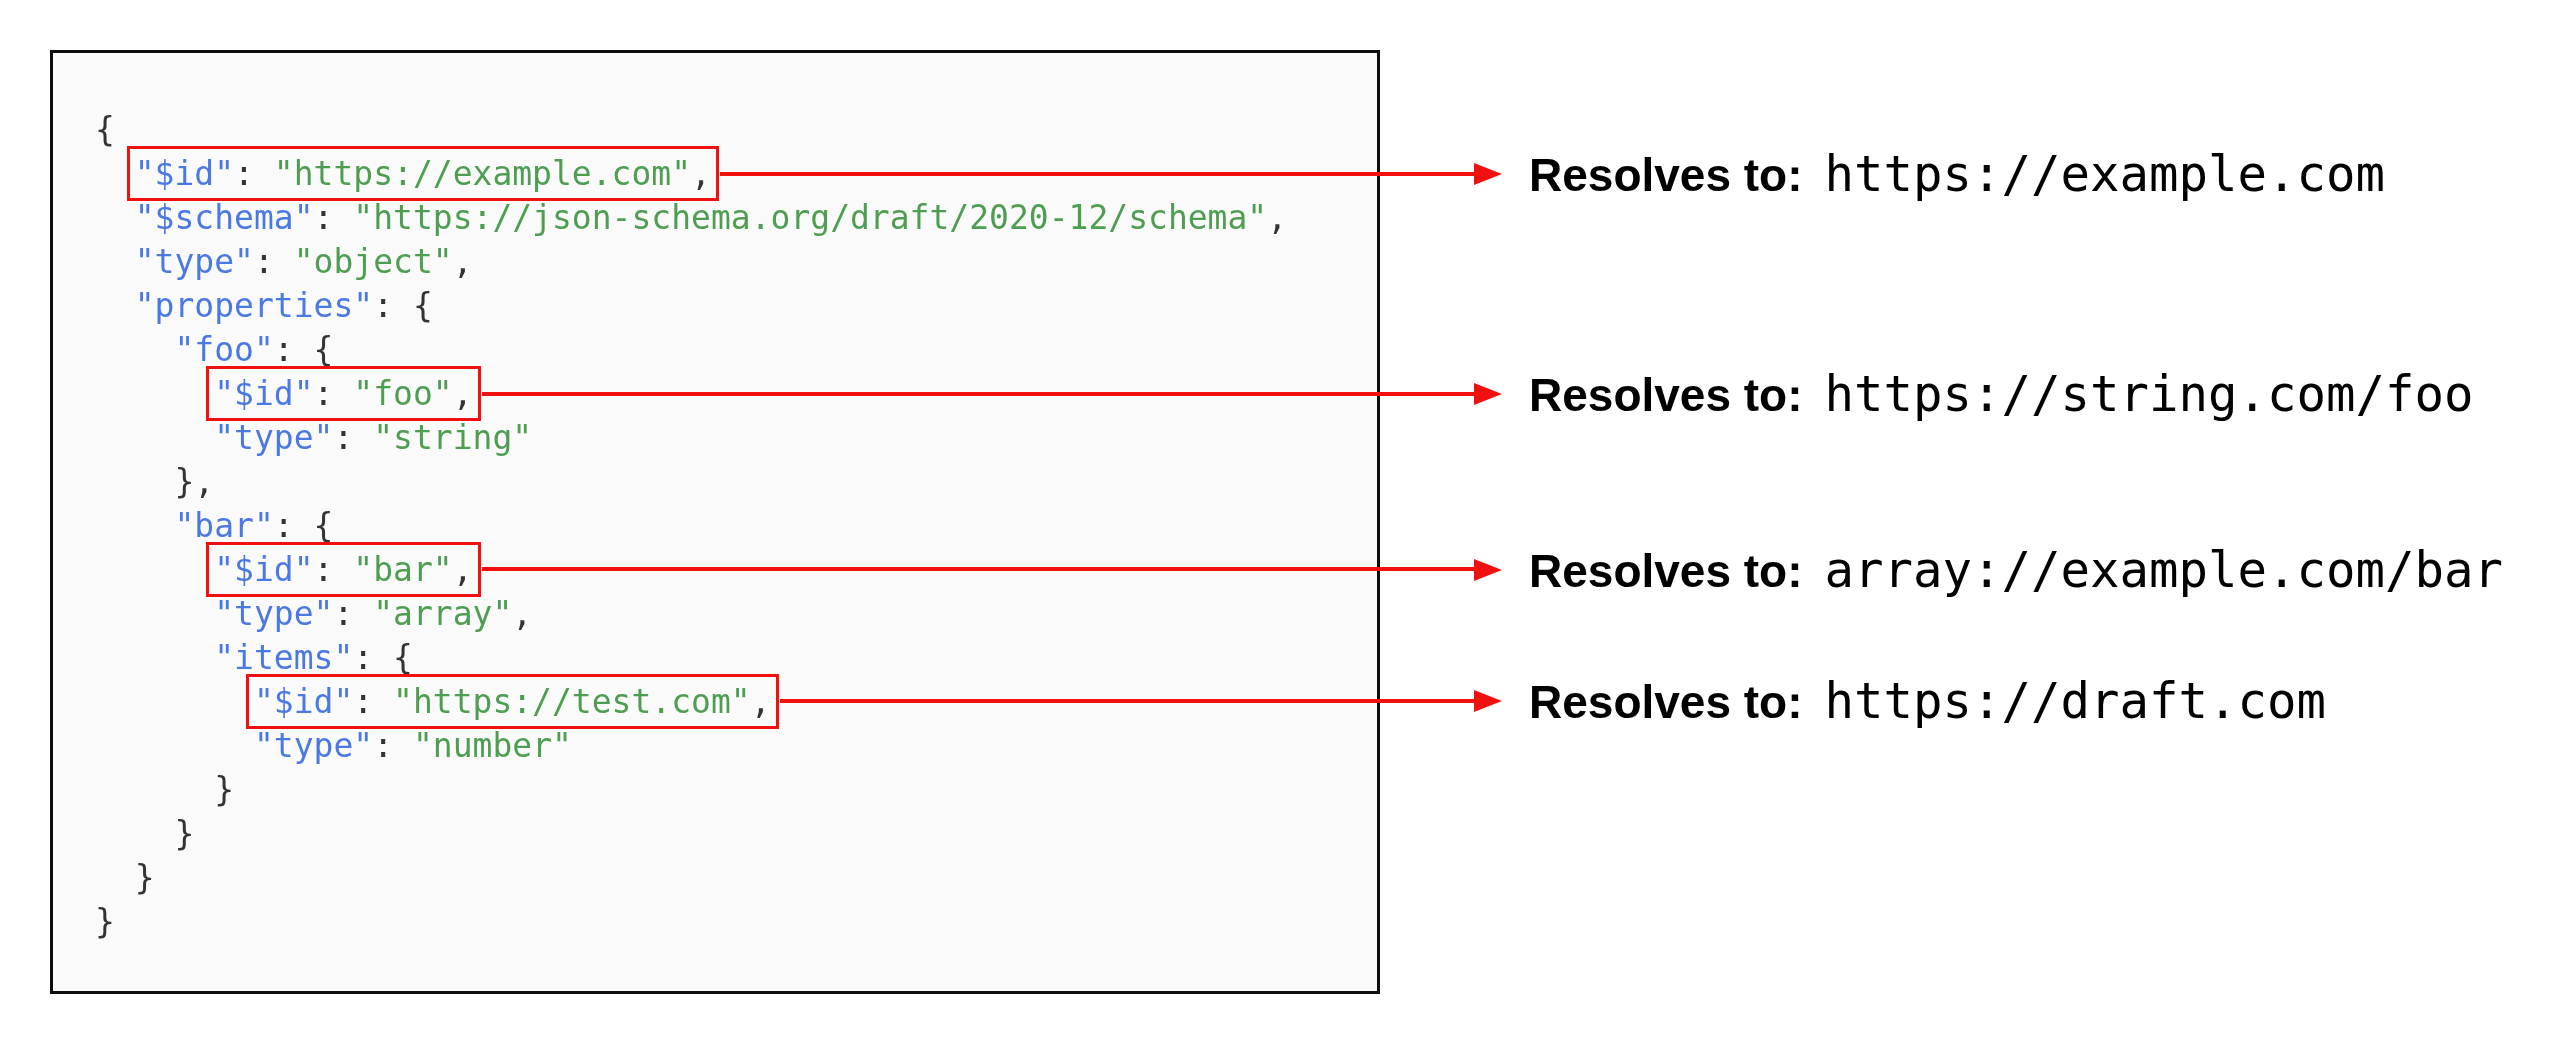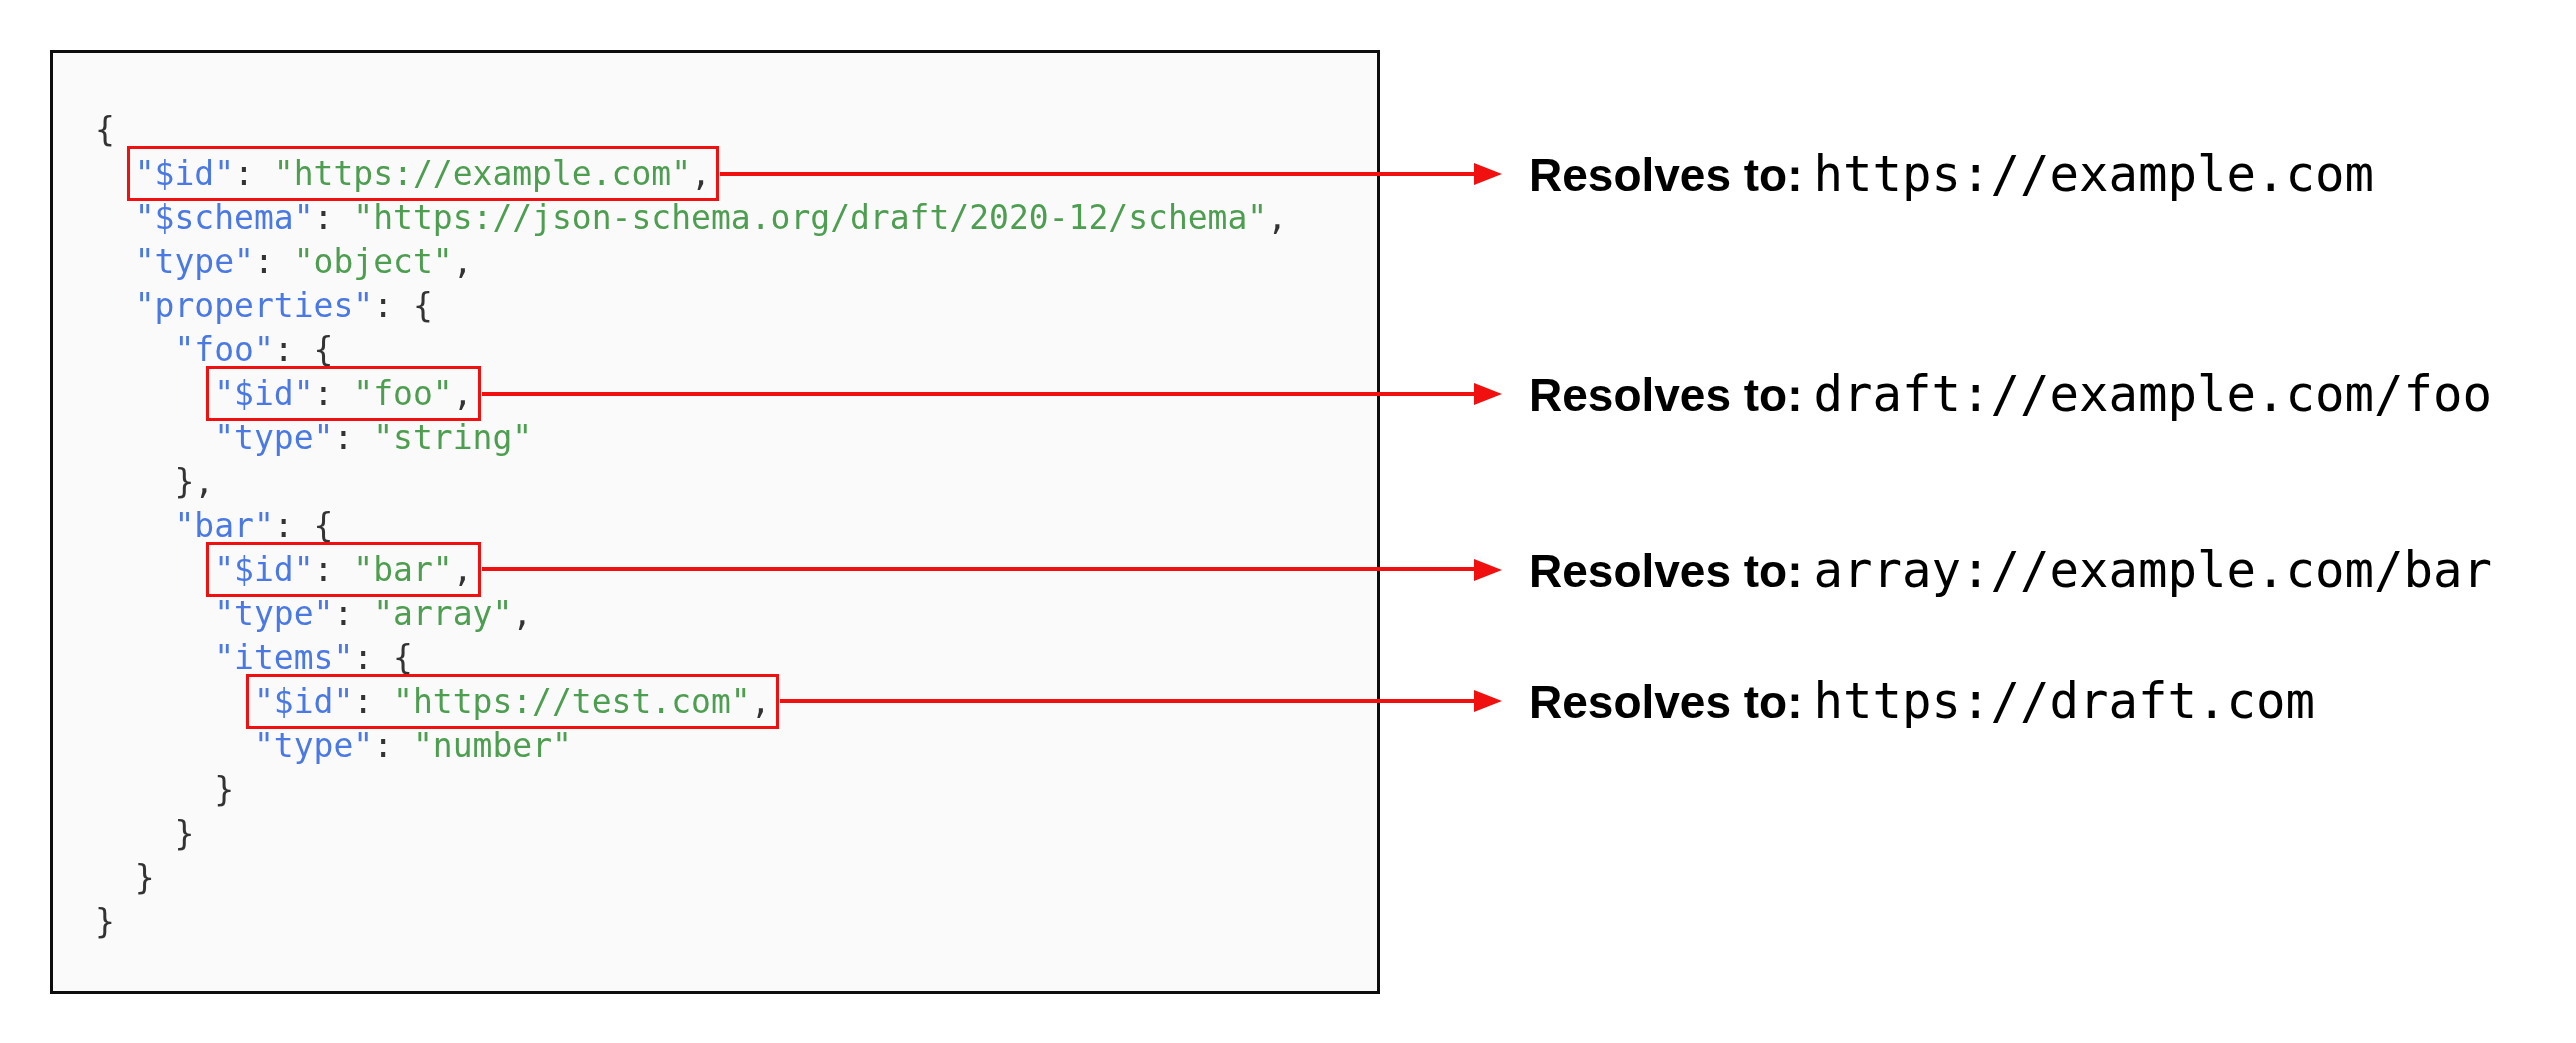--- a/index.html
+++ b/index.html
@@ -71,42 +71,42 @@
   .annotation .ann-label{
     font-family:"Liberation Sans", sans-serif;
     font-weight:700;
     font-size:46px;
     color:var(--text_black);
   }
   .annotation .ann-url{
     font-family:"DejaVu Sans Mono", monospace;
     font-size:49px;
     color:var(--text_black);
-    margin-left:11px;
+    margin-left:22px;
   }
 </style>
 </head>
 <body>
 
 <div class="stage">
   <div class="code-box">
     <pre class="code" id="code"><div class="line"><span class="tok-pun">{</span></div><div class="line">  <span class="hl"><span class="tok-key">"$id"</span><span class="tok-pun">: </span><span class="tok-str">"https://example.com"</span><span class="tok-pun">,</span></span></div><div class="line">  <span class="tok-key">"$schema"</span><span class="tok-pun">: </span><span class="tok-str">"https://json-schema.org/draft/2020-12/schema"</span><span class="tok-pun">,</span></div><div class="line">  <span class="tok-key">"type"</span><span class="tok-pun">: </span><span class="tok-str">"object"</span><span class="tok-pun">,</span></div><div class="line">  <span class="tok-key">"properties"</span><span class="tok-pun">: {</span></div><div class="line">    <span class="tok-key">"foo"</span><span class="tok-pun">: {</span></div><div class="line">      <span class="hl"><span class="tok-key">"$id"</span><span class="tok-pun">: </span><span class="tok-str">"foo"</span><span class="tok-pun">,</span></span></div><div class="line">      <span class="tok-key">"type"</span><span class="tok-pun">: </span><span class="tok-str">"string"</span></div><div class="line">    <span class="tok-pun">},</span></div><div class="line">    <span class="tok-key">"bar"</span><span class="tok-pun">: {</span></div><div class="line">      <span class="hl"><span class="tok-key">"$id"</span><span class="tok-pun">: </span><span class="tok-str">"bar"</span><span class="tok-pun">,</span></span></div><div class="line">      <span class="tok-key">"type"</span><span class="tok-pun">: </span><span class="tok-str">"array"</span><span class="tok-pun">,</span></div><div class="line">      <span class="tok-key">"items"</span><span class="tok-pun">: {</span></div><div class="line">        <span class="hl"><span class="tok-key">"$id"</span><span class="tok-pun">: </span><span class="tok-str">"https://test.com"</span><span class="tok-pun">,</span></span></div><div class="line">        <span class="tok-key">"type"</span><span class="tok-pun">: </span><span class="tok-str">"number"</span></div><div class="line">      <span class="tok-pun">}</span></div><div class="line">    <span class="tok-pun">}</span></div><div class="line">  <span class="tok-pun">}</span></div><div class="line"><span class="tok-pun">}</span></div></pre>
   </div>
   <div id="overlay">
       <div class="arrow-line" style="left: 720px; top: 172px; width: 756px;"></div>
       <div class="arrow-head" style="left: 1474px; top: 163px;"></div>
       <div class="annotation" style="top: 174px;">
         <span class="ann-label">Resolves to:</span>
         <span class="ann-url">https://example.com</span>
       </div>
       <div class="arrow-line" style="left: 482px; top: 392px; width: 994px;"></div>
       <div class="arrow-head" style="left: 1474px; top: 383px;"></div>
       <div class="annotation" style="top: 394px;">
         <span class="ann-label">Resolves to:</span>
-        <span class="ann-url">draft://example.com/foo</span>
+        <span class="ann-url">https://string.com/foo</span>
       </div>
       <div class="arrow-line" style="left: 482px; top: 567px; width: 994px;"></div>
       <div class="arrow-head" style="left: 1474px; top: 559px;"></div>
       <div class="annotation" style="top: 570px;">
         <span class="ann-label">Resolves to:</span>
         <span class="ann-url">array://example.com/bar</span>
       </div>
       <div class="arrow-line" style="left: 780px; top: 699px; width: 697px;"></div>
       <div class="arrow-head" style="left: 1474px; top: 690px;"></div>
       <div class="annotation" style="top: 701px;">

